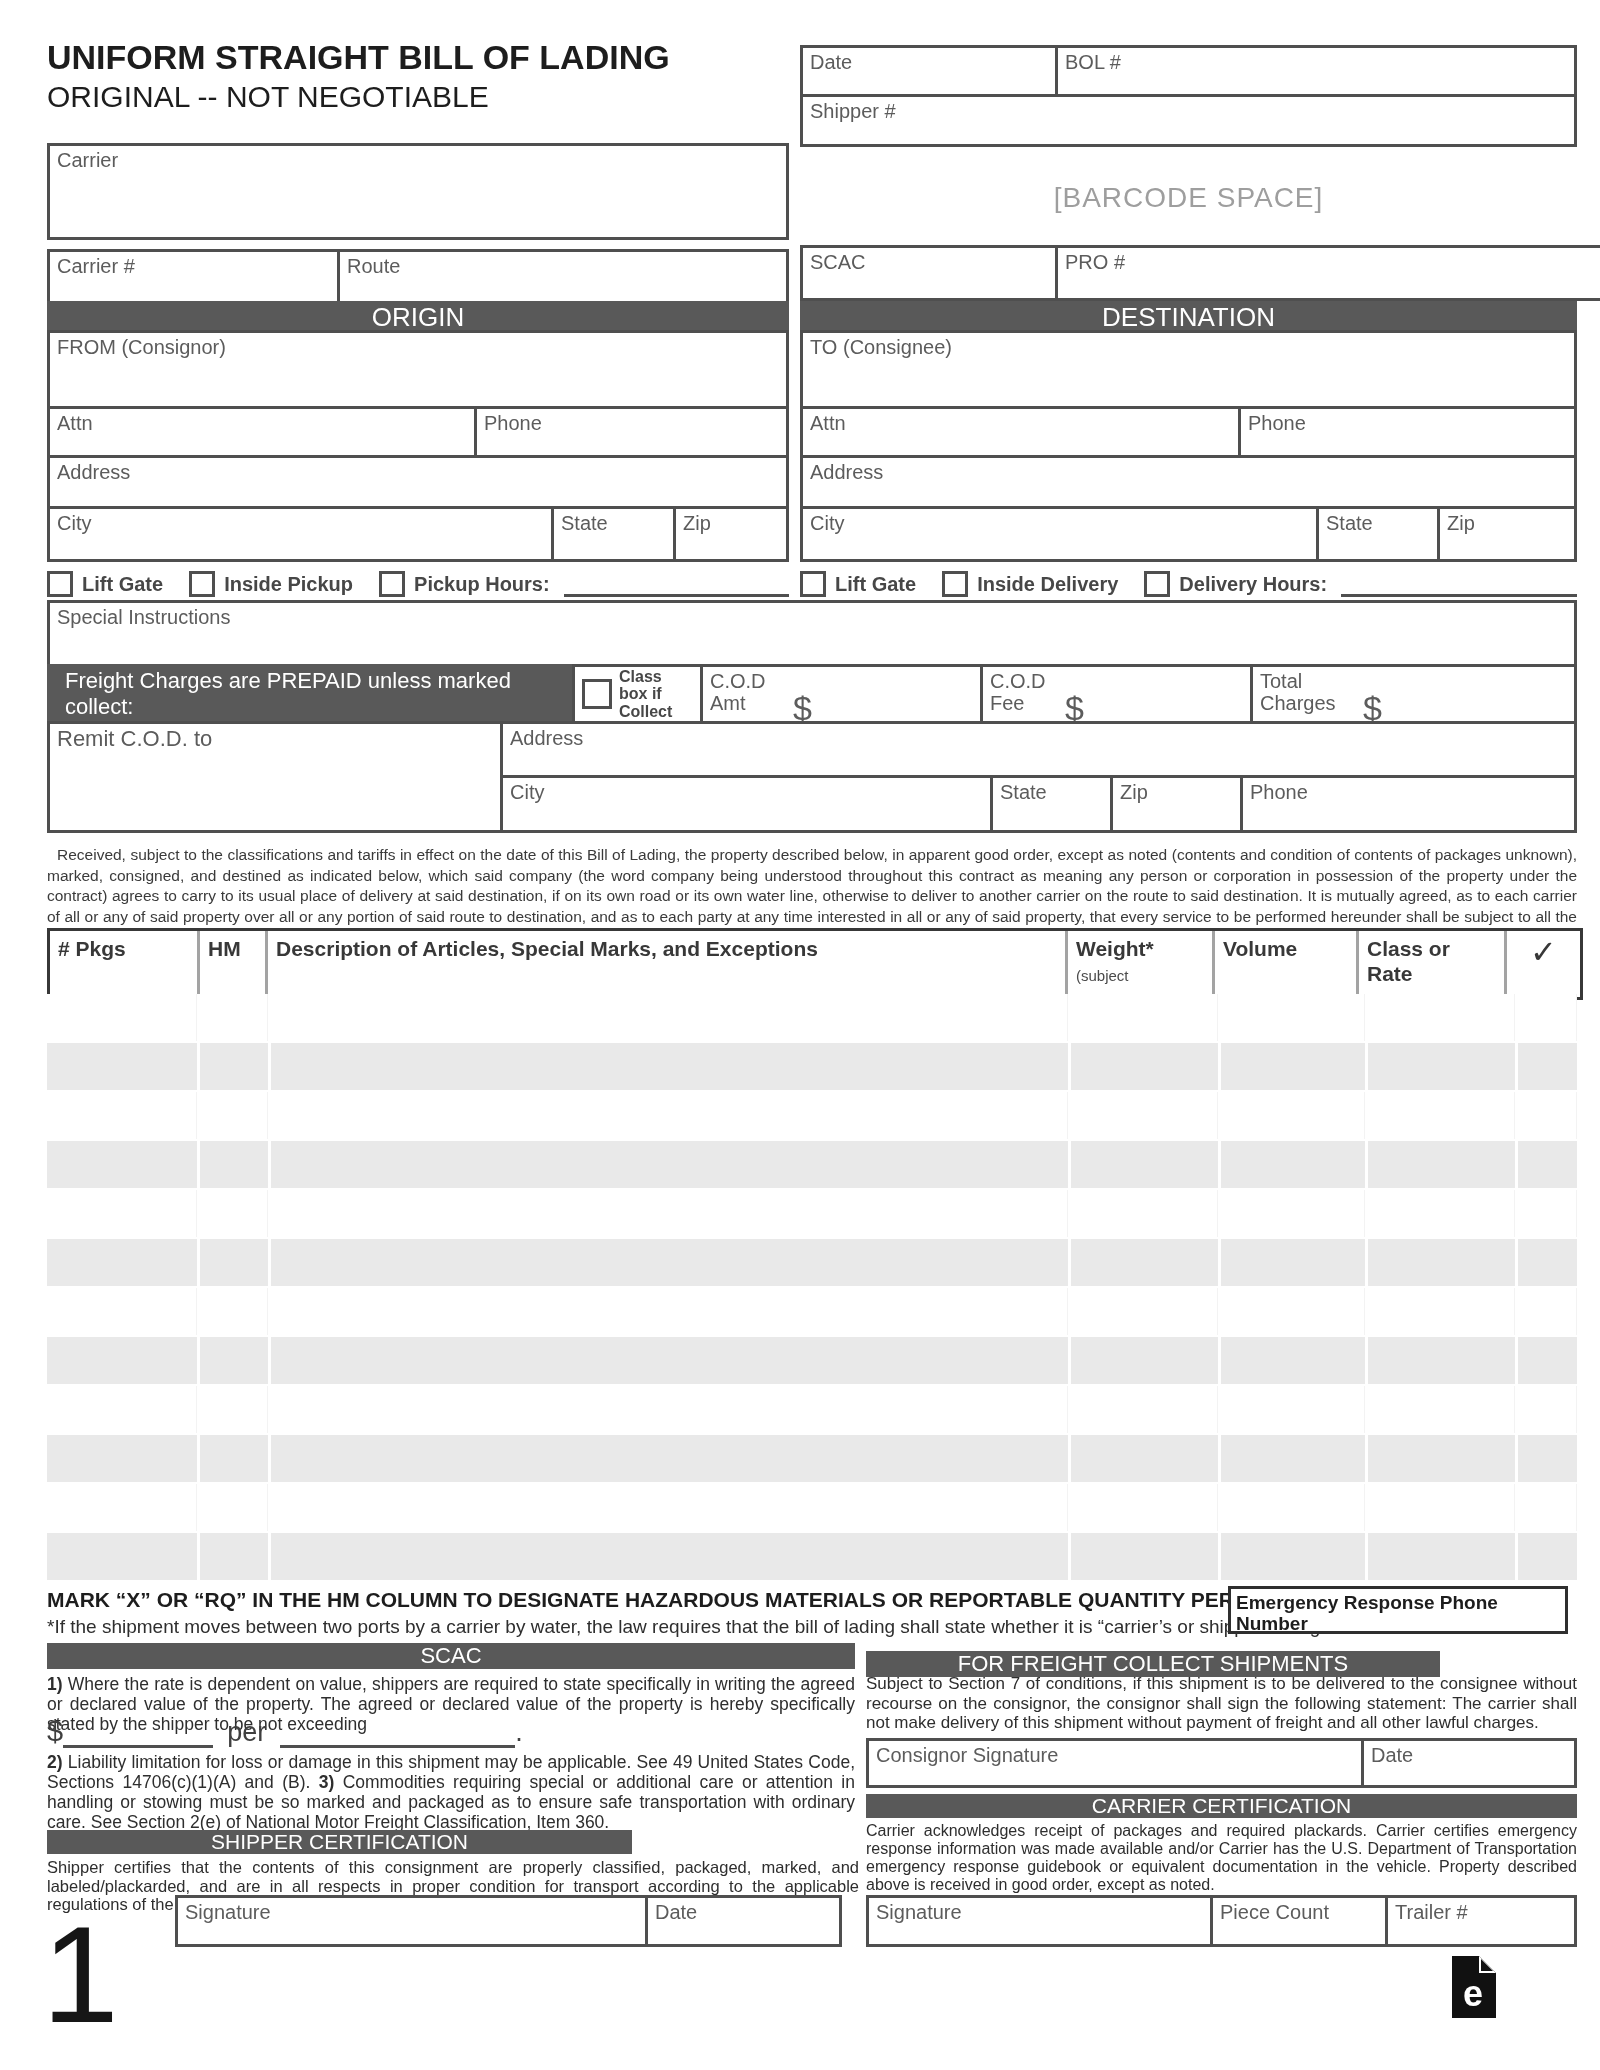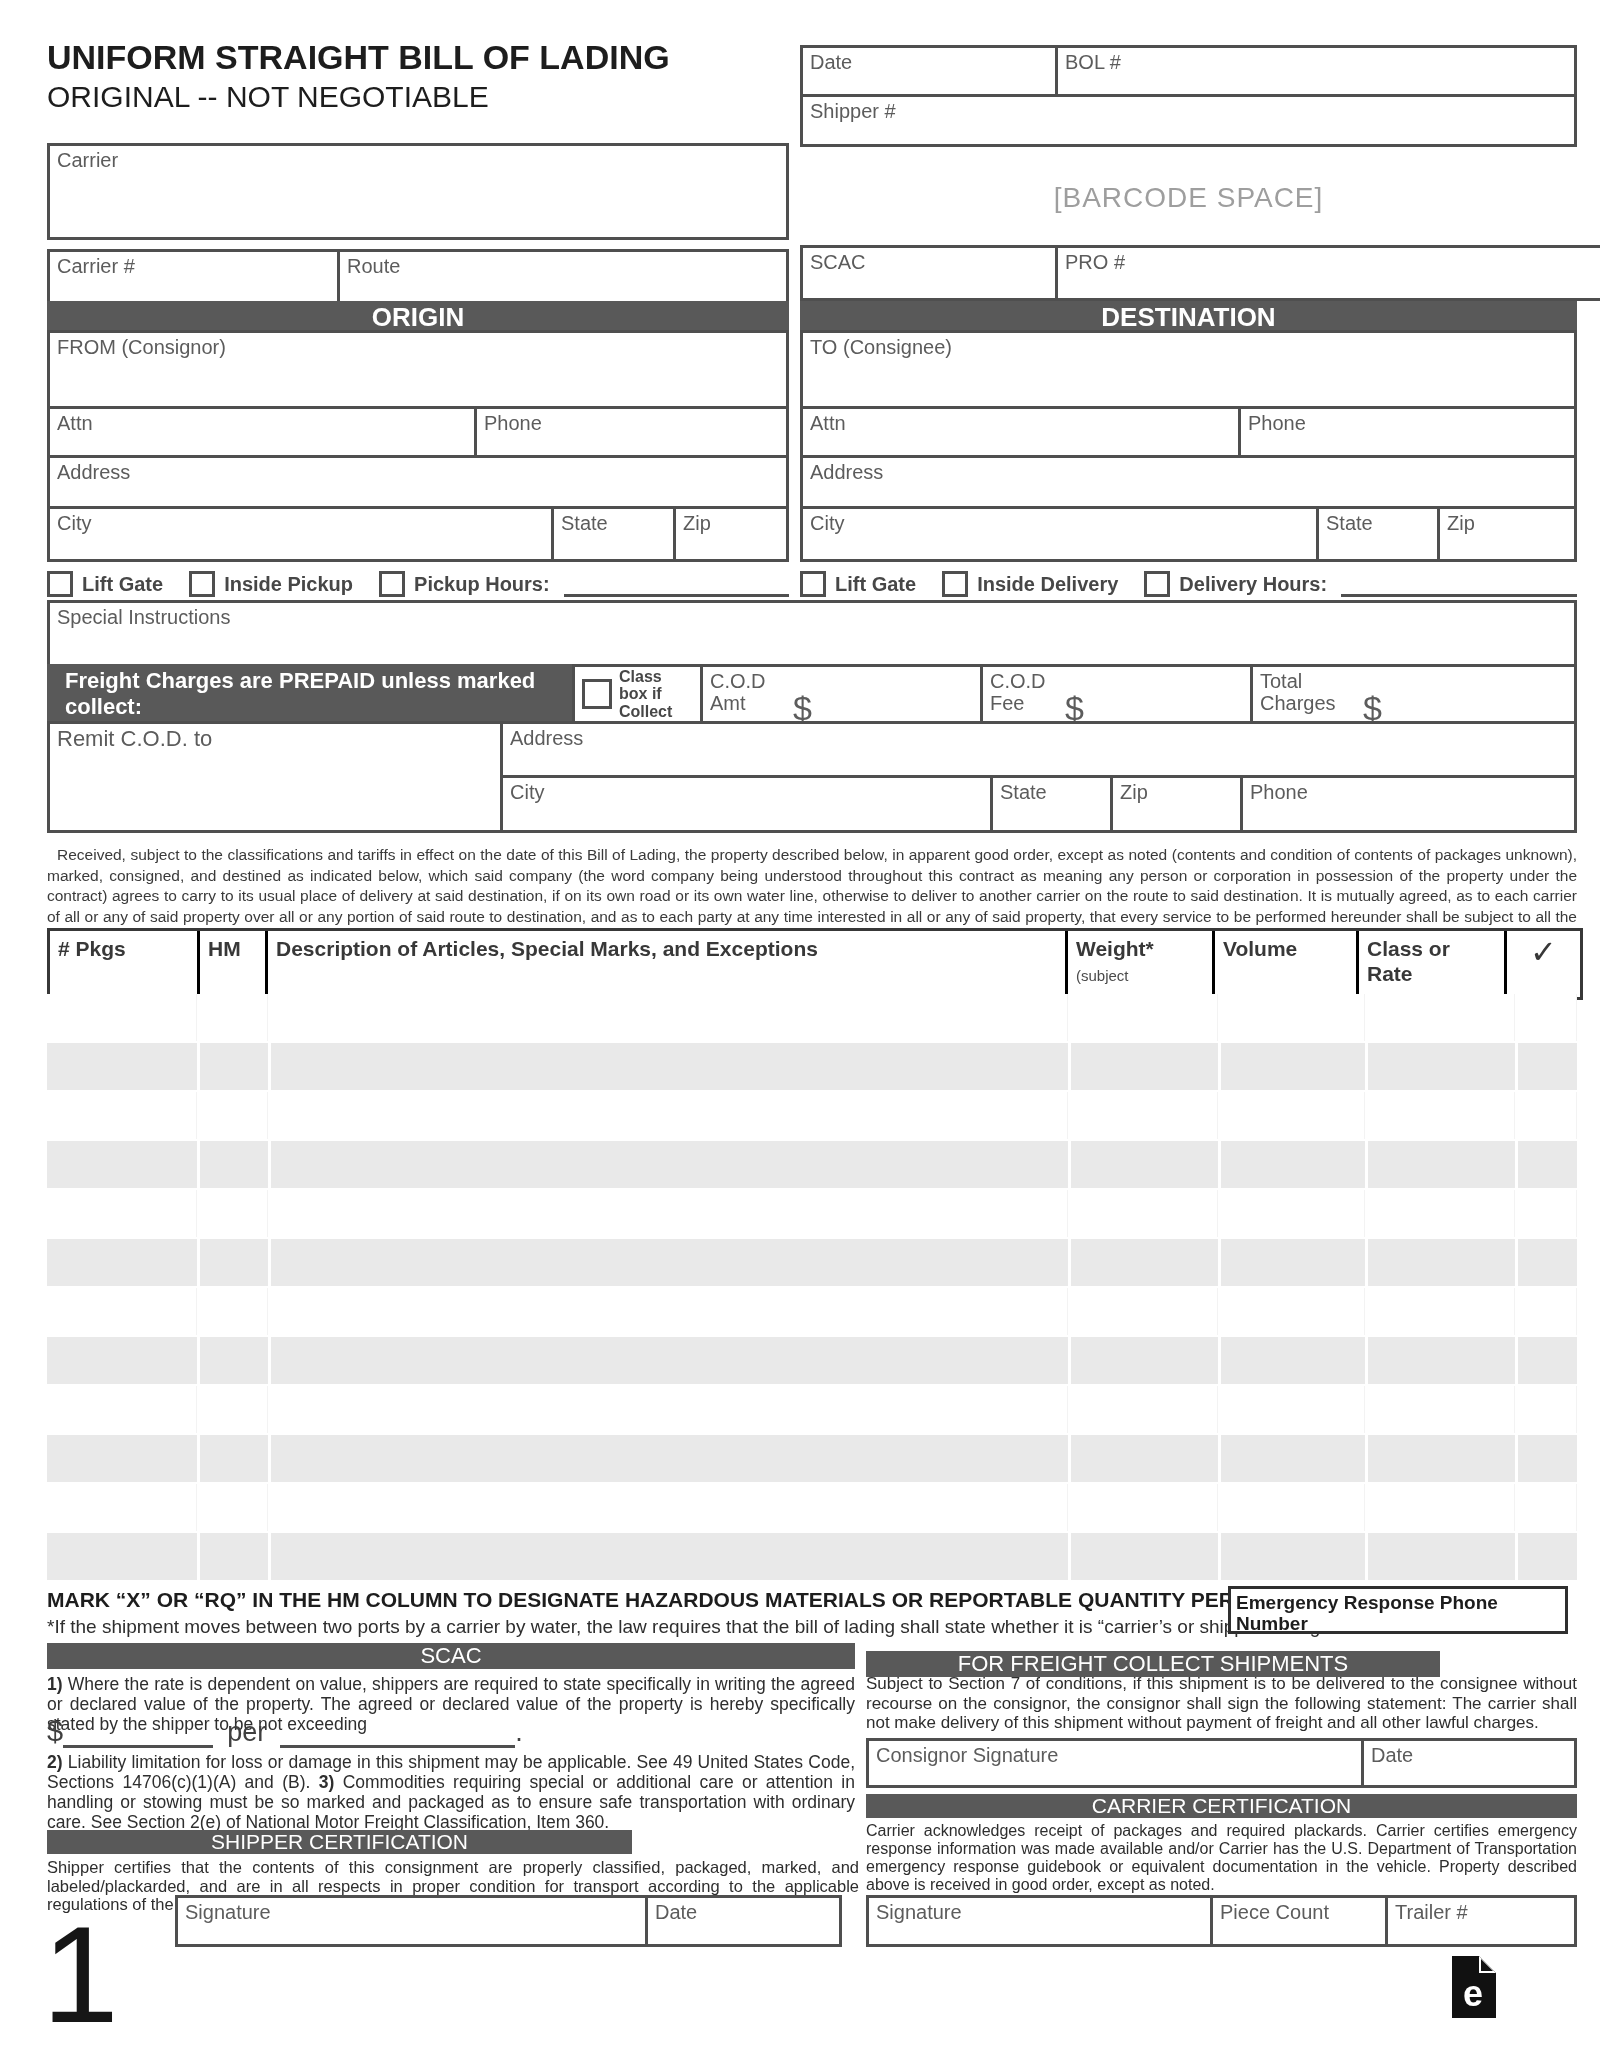--- a/index.html
+++ b/index.html
@@ -1,31 +1,31 @@
 <!DOCTYPE html>
 <html><head>
 <meta charset="utf-8">
 <style>
   html,body{margin:0;padding:0;background:#fff;}
   .page{position:relative;width:1600px;height:2070px;background:#fff;
         font-family:"Liberation Sans", sans-serif;color:#222;overflow:hidden;}
   .abs{position:absolute;box-sizing:border-box;}
   .cell{position:absolute;box-sizing:border-box;border:3px solid #4f4f4f;background:#fff;}
   .lbl{font-size:20px;color:#5c5c5c;padding:3px 7px;display:block;line-height:1.12;}
-  .bar{position:absolute;box-sizing:border-box;background:#595959;color:#fff;font-weight:bold;
+  .bar{position:absolute;box-sizing:border-box;background:#595959;color:#fff;font-weight:normal;
        text-align:center;display:flex;align-items:center;justify-content:center;}
   .cbrow{position:absolute;display:flex;align-items:center;box-sizing:border-box;}
   .cb{width:26px;height:26px;border:3px solid #4f4f4f;background:#fff;box-sizing:border-box;flex:none;}
   .cblbl{font-size:20px;font-weight:bold;color:#474747;margin:0 0 0 9px;white-space:nowrap;}
   .blank{flex:1;border-bottom:3px solid #4f4f4f;height:22px;margin-left:14px;}
   .dollar{position:absolute;font-size:34px;color:#5c5c5c;}
   .legal{position:absolute;font-size:15.5px;line-height:20.5px;color:#3a3a3a;text-align:justify;text-indent:10px;}
   .thead{position:absolute;display:grid;grid-template-columns:150px 68px 800px 147px 144px 148px auto;
          border:3px solid #383838;background:#fff;}
-  .thcell{border-right:3px solid #000000;padding:5px 8px;font-size:21px;font-weight:bold;color:#383838;line-height:1.2;box-sizing:border-box;}
+  .thcell{border-right:3px solid #a3a3a3;padding:5px 8px;font-size:21px;font-weight:bold;color:#383838;line-height:1.2;box-sizing:border-box;}
   .thcell:last-child{border-right:none;}
   .small{font-size:15px;font-weight:normal;color:#4a4a4a;}
   .tbody{position:absolute;background:#fff;}
   .trow{display:grid;grid-template-columns:150px 68px 797px 147px 144px 147px 59px;column-gap:3px;height:47px;margin-bottom:2px;}
   .trow.shade .tcell{background:#e9e9e9;}
   .trow.plain .tcell{background:#ffffff;border-right:1px solid #f3f3f3;}
   .notebody{position:absolute;font-size:17.5px;line-height:20px;color:#2e2e2e;text-align:justify;}
   .certtext{position:absolute;font-size:16.5px;line-height:18.7px;color:#2e2e2e;text-align:justify;}
   .bnum{font-weight:bold;}
   .valline{position:absolute;display:flex;align-items:flex-end;color:#3f3f3f;}

